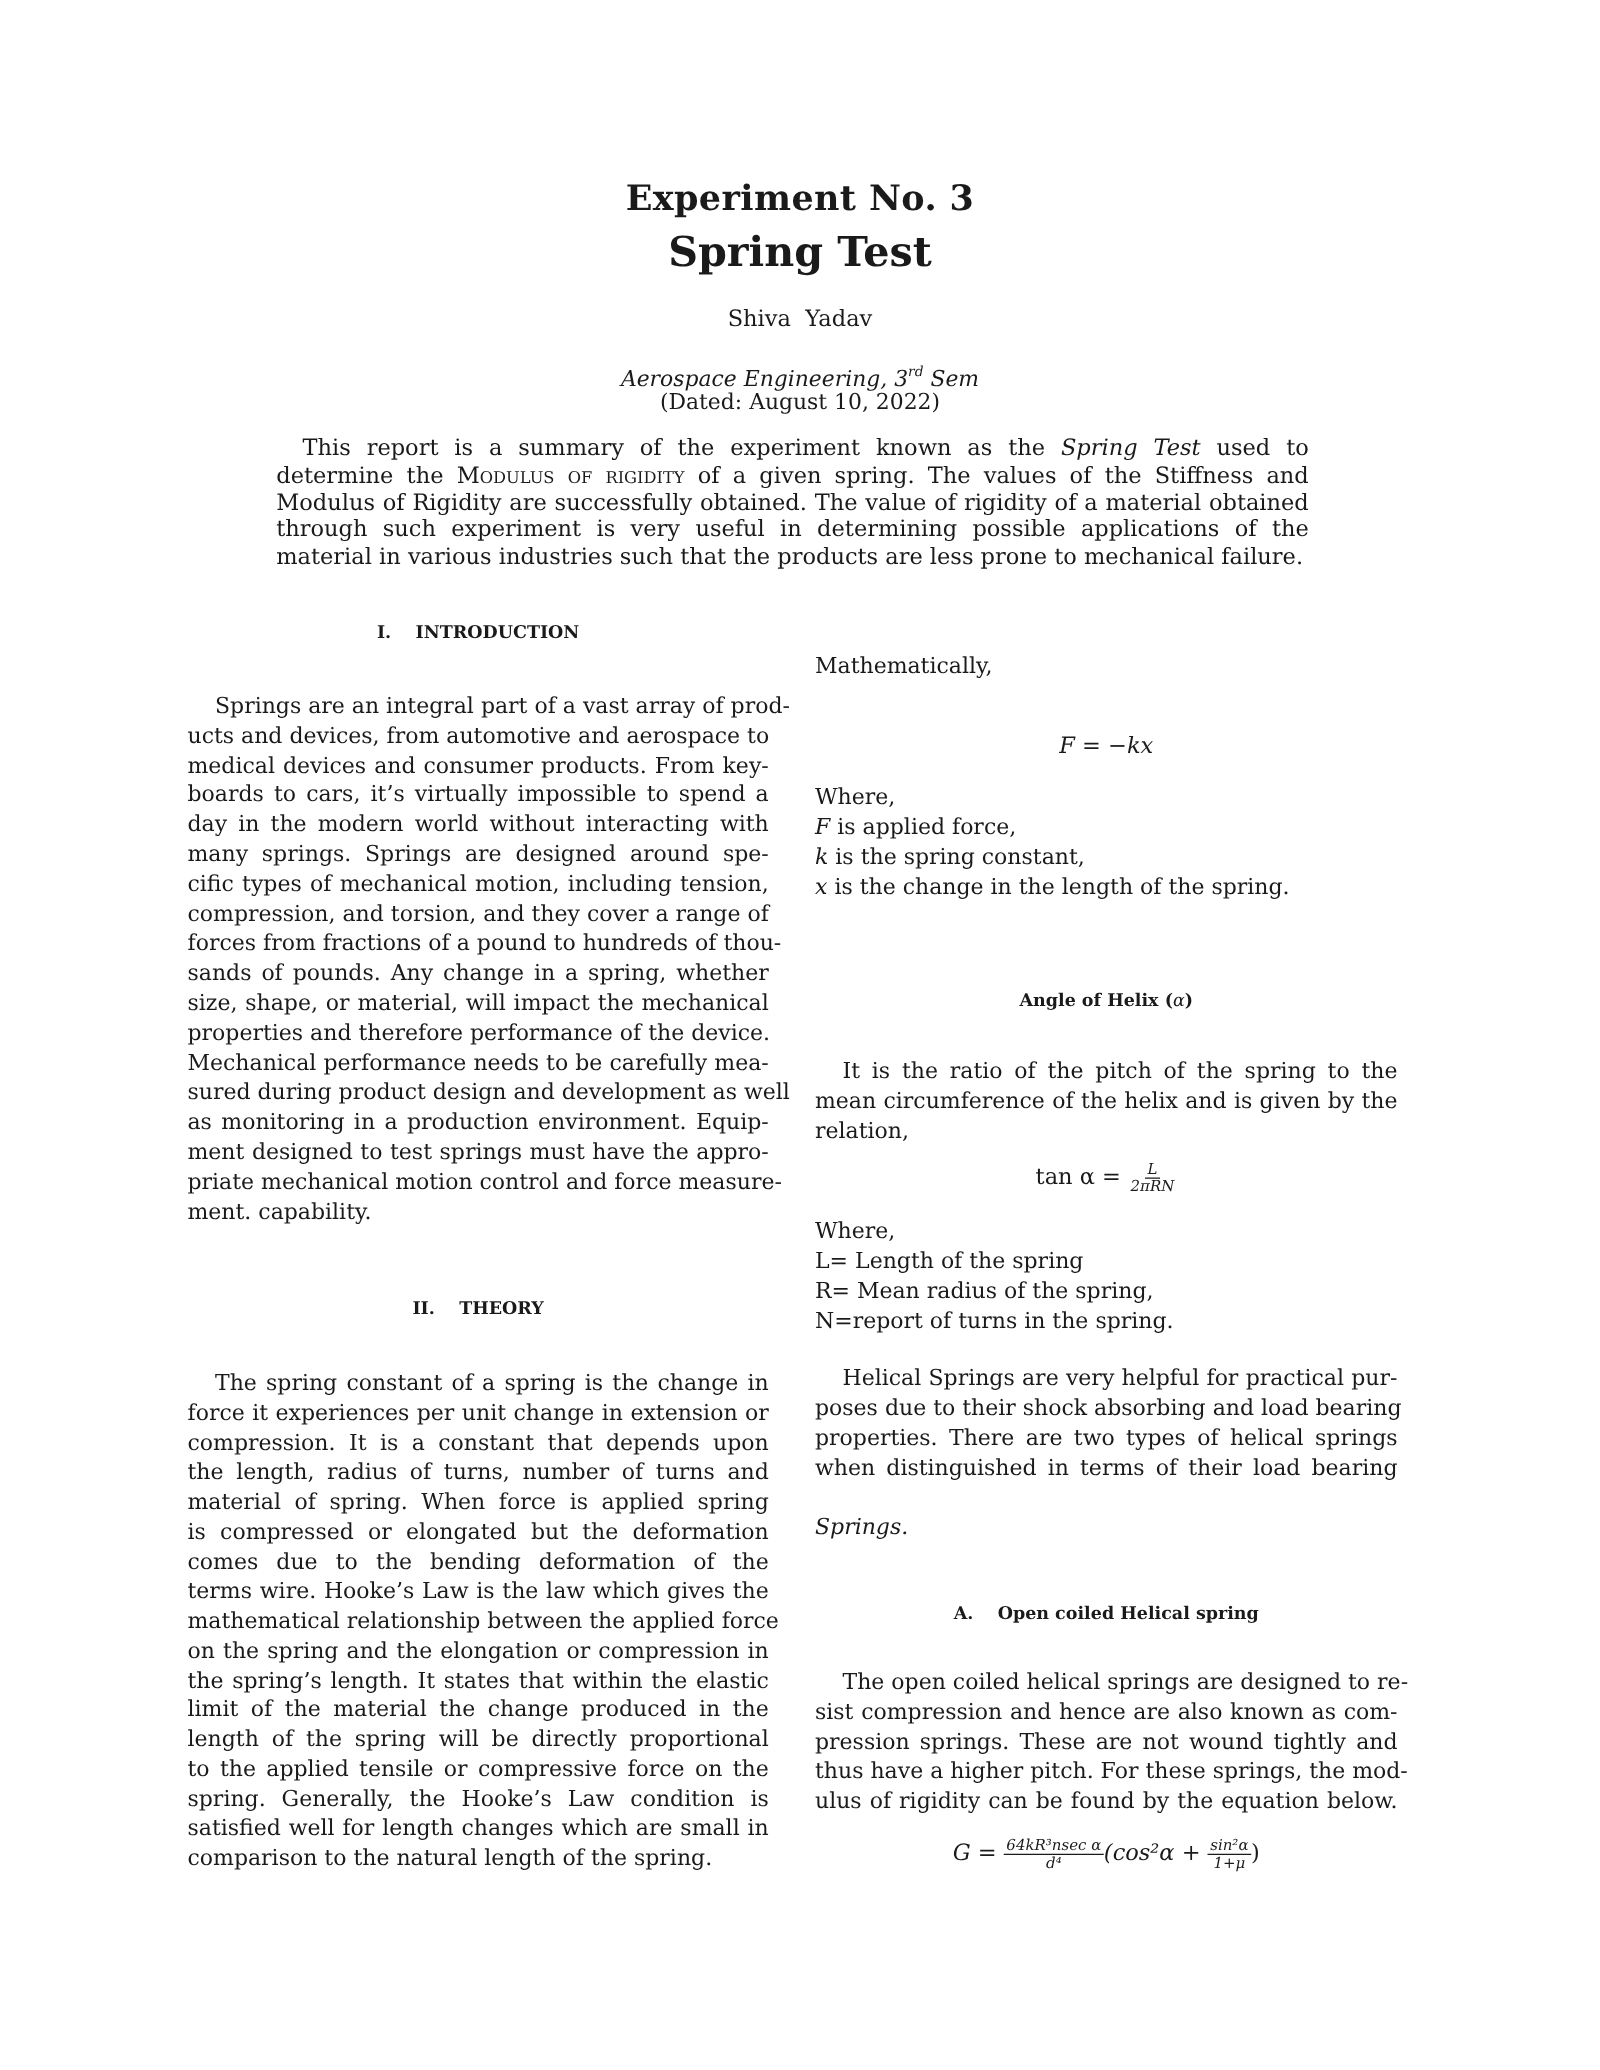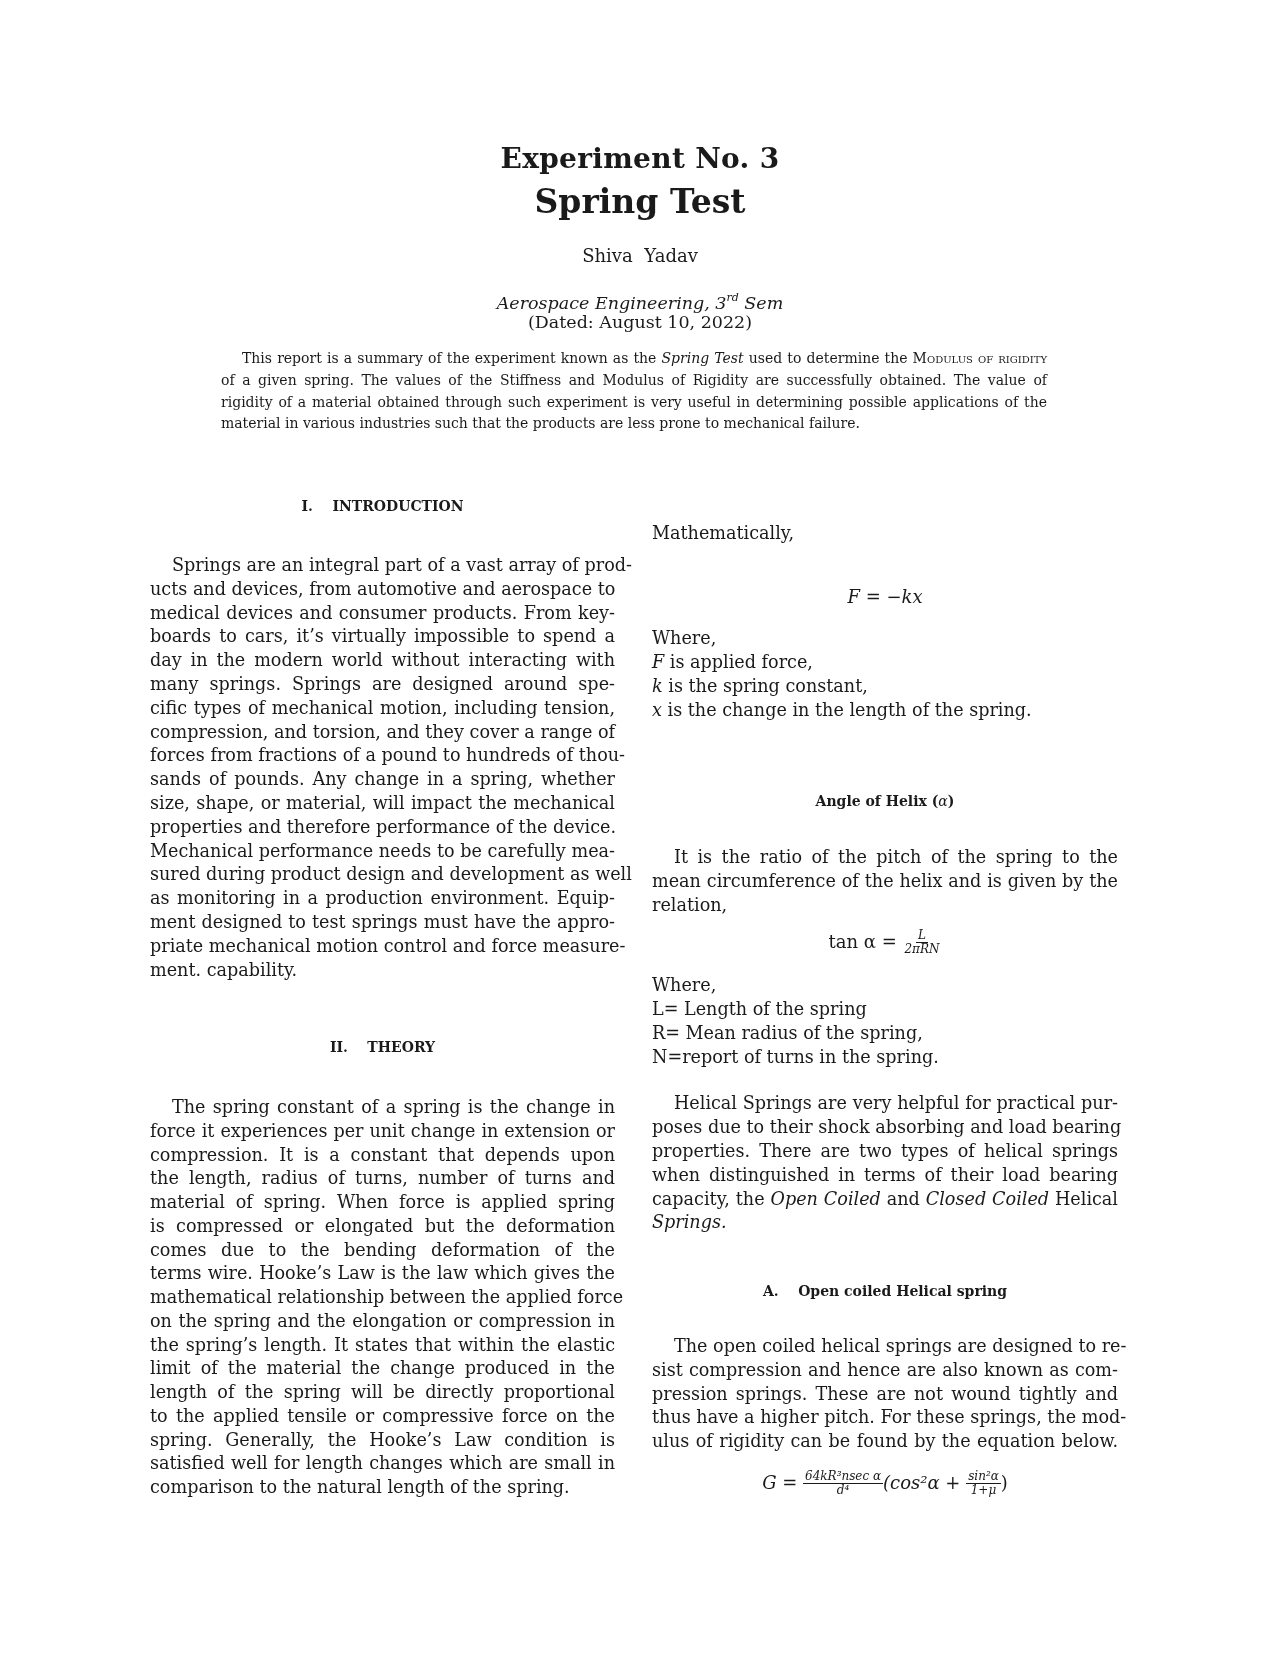--- a/index.html
+++ b/index.html
@@ -6,21 +6,21 @@
   body { width: 1280px; height: 1656px; position: relative; overflow: hidden;
          font-family: "DejaVu Serif", "Liberation Serif", serif; color: #1a1a1a; }
   .page { position: absolute; left: 0; top: 0; width: 1280px; height: 1656px; background: #fff; }
   .center { position: absolute; left: 0; width: 1280px; text-align: center; white-space: nowrap; }
   .title1 { font-size: 28px; font-weight: bold; letter-spacing: 0.3px; }
   .title2 { font-size: 33px; font-weight: bold; }
   .author { font-size: 18px; }
   .affil { font-size: 17.5px; }
   .affil i { font-style: italic; }
   .sup { font-size: 11px; vertical-align: 8px; font-style: italic; }
-  .abstract { position: absolute; left: 221px; width: 826px; font-size: 14px; line-height: 21.8px;
+  .abstract { position: absolute; left: 221px; width: 826px; font-size: 18px; line-height: 21.8px;
               text-align: justify; text-indent: 21px; }
   .abstract .sc { font-variant: small-caps; }
   .col { position: absolute; font-size: 17.6px; }
   .line { position: absolute; white-space: nowrap; line-height: 22px; }
   .justify { text-align: justify; text-align-last: justify; }
   .heading { position: absolute; font-weight: bold; font-size: 14px; white-space: nowrap; text-align: center; }
   .math { position: absolute; font-style: italic; white-space: nowrap; text-align: center; font-size: 18px; }
   .frac { display: inline-flex; flex-direction: column; align-items: center; vertical-align: middle; font-size: 12px; line-height: 13px; }
   .frac .num { border-bottom: 1px solid #1a1a1a; padding: 0 2px; }
   .frac .den { padding: 0 2px; }
@@ -114,21 +114,20 @@
 
   <div class="col line" style="left:652px; top:974px;">Where,</div>
   <div class="col line" style="left:652px; top:998px;">L= Length of the spring</div>
   <div class="col line" style="left:652px; top:1022px;">R= Mean radius of the spring,</div>
   <div class="col line" style="left:652px; top:1046px;">N=report of turns in the spring.</div>
 
   <div class="col line justify" style="left:652px; width:466px; top:1092px; padding-left:22px; box-sizing:border-box;">Helical Springs are very helpful for practical pur-</div>
   <div class="col line justify" style="left:652px; width:466px; top:1116px;">poses due to their shock absorbing and load bearing</div>
   <div class="col line justify" style="left:652px; width:466px; top:1164px;">when distinguished in terms of their load bearing</div>
   <div class="col line justify" style="left:652px; width:466px; top:1140px;">properties.  There are two types of helical springs</div>
-  <div class="col line justify" style="left:652px; width:466px; top:1188px;"><span>capacity, the </span><i>Open Coiled</i><span> and </span><i>Closed Coiled</i><span> Helical</span></div>
   <div class="col line" style="left:652px; top:1211px;font-style:italic;">Springs.</div>
 
   <div class="heading" style="left:652px; width:466px; top:1283px; white-space:pre;">A.    Open coiled Helical spring</div>
 
   <div id="open-lines">
       <div class="col line justify" style="left: 652px; width: 466px; top: 1335px; box-sizing: border-box; padding-left: 22px;">The open coiled helical springs are designed to re-</div>
       <div class="col line justify" style="left: 652px; width: 466px; top: 1358.75px; box-sizing: border-box;">sist compression and hence are also known as com-</div>
       <div class="col line justify" style="left: 652px; width: 466px; top: 1382.5px; box-sizing: border-box;">pression springs.  These are not wound tightly and</div>
       <div class="col line justify" style="left: 652px; width: 466px; top: 1406.25px; box-sizing: border-box;">thus have a higher pitch. For these springs, the mod-</div>
       <div class="col line justify" style="left: 652px; width: 466px; top: 1430px; box-sizing: border-box;">ulus of rigidity can be found by the equation below.</div>

